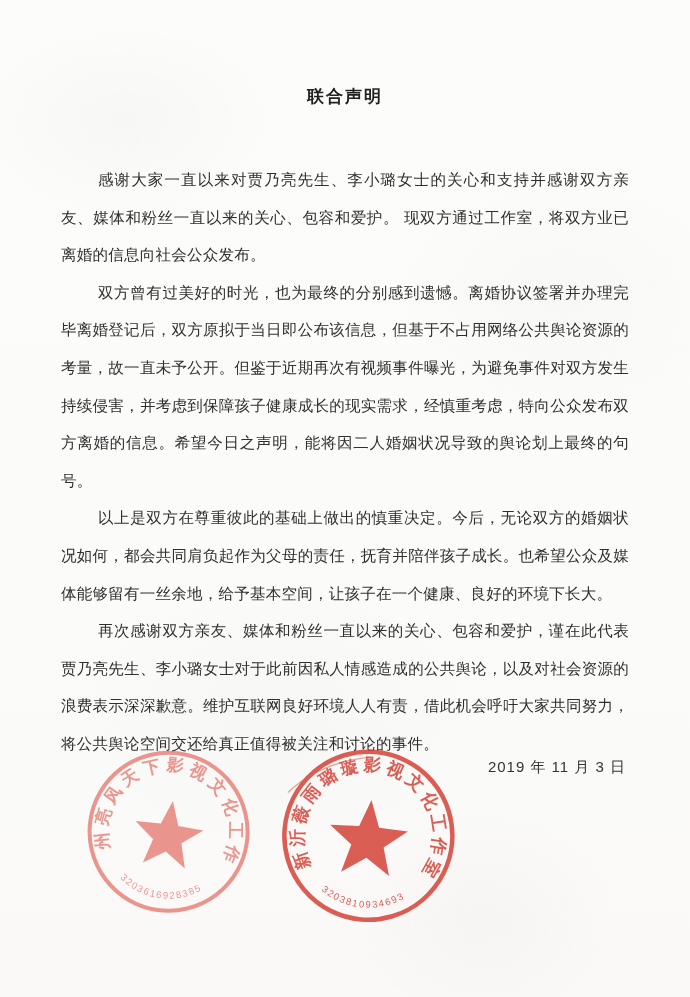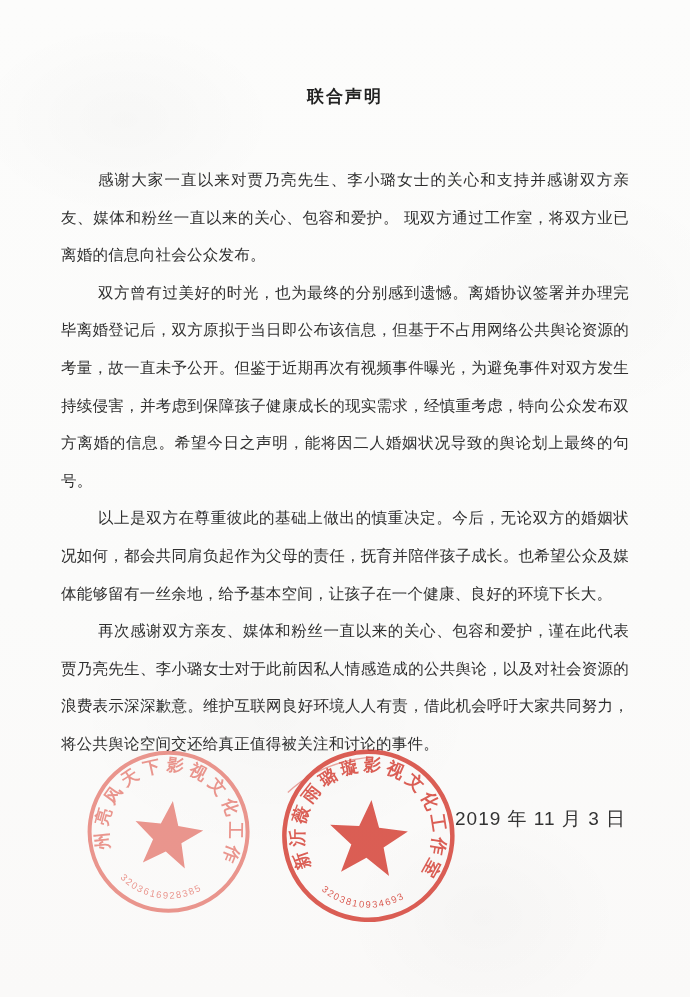--- a/index.html
+++ b/index.html
@@ -35,21 +35,21 @@
     font-size:15.5px;
     line-height:37.6px;
     letter-spacing:0.25px;
     text-align:justify;
     text-indent:37px;
     color:#2f2f2f;
   }
   .date-line{
     position:absolute;
     top:758px;right:64px;
-    font-size:19px;letter-spacing:1px;color:#333;margin-top:48px;
+    font-size:15px;letter-spacing:1px;color:#333;
   }
   .stamp{position:absolute;}
   .stamp svg{display:block;}
   .stamp-left{left:80px;top:740px;width:180px;height:192px;opacity:0.62;}
   .stamp-left svg{transform:rotate(8deg);}
   .stamp-right{left:276px;top:736px;width:190px;height:208px;opacity:0.82;}
   .stamp-right svg{transform:rotate(5deg);}
   .stamp .ring{fill:none;stroke:var(--ink);}
   .stamp .star{fill:var(--ink);}
   .stamp text{fill:var(--ink);}

